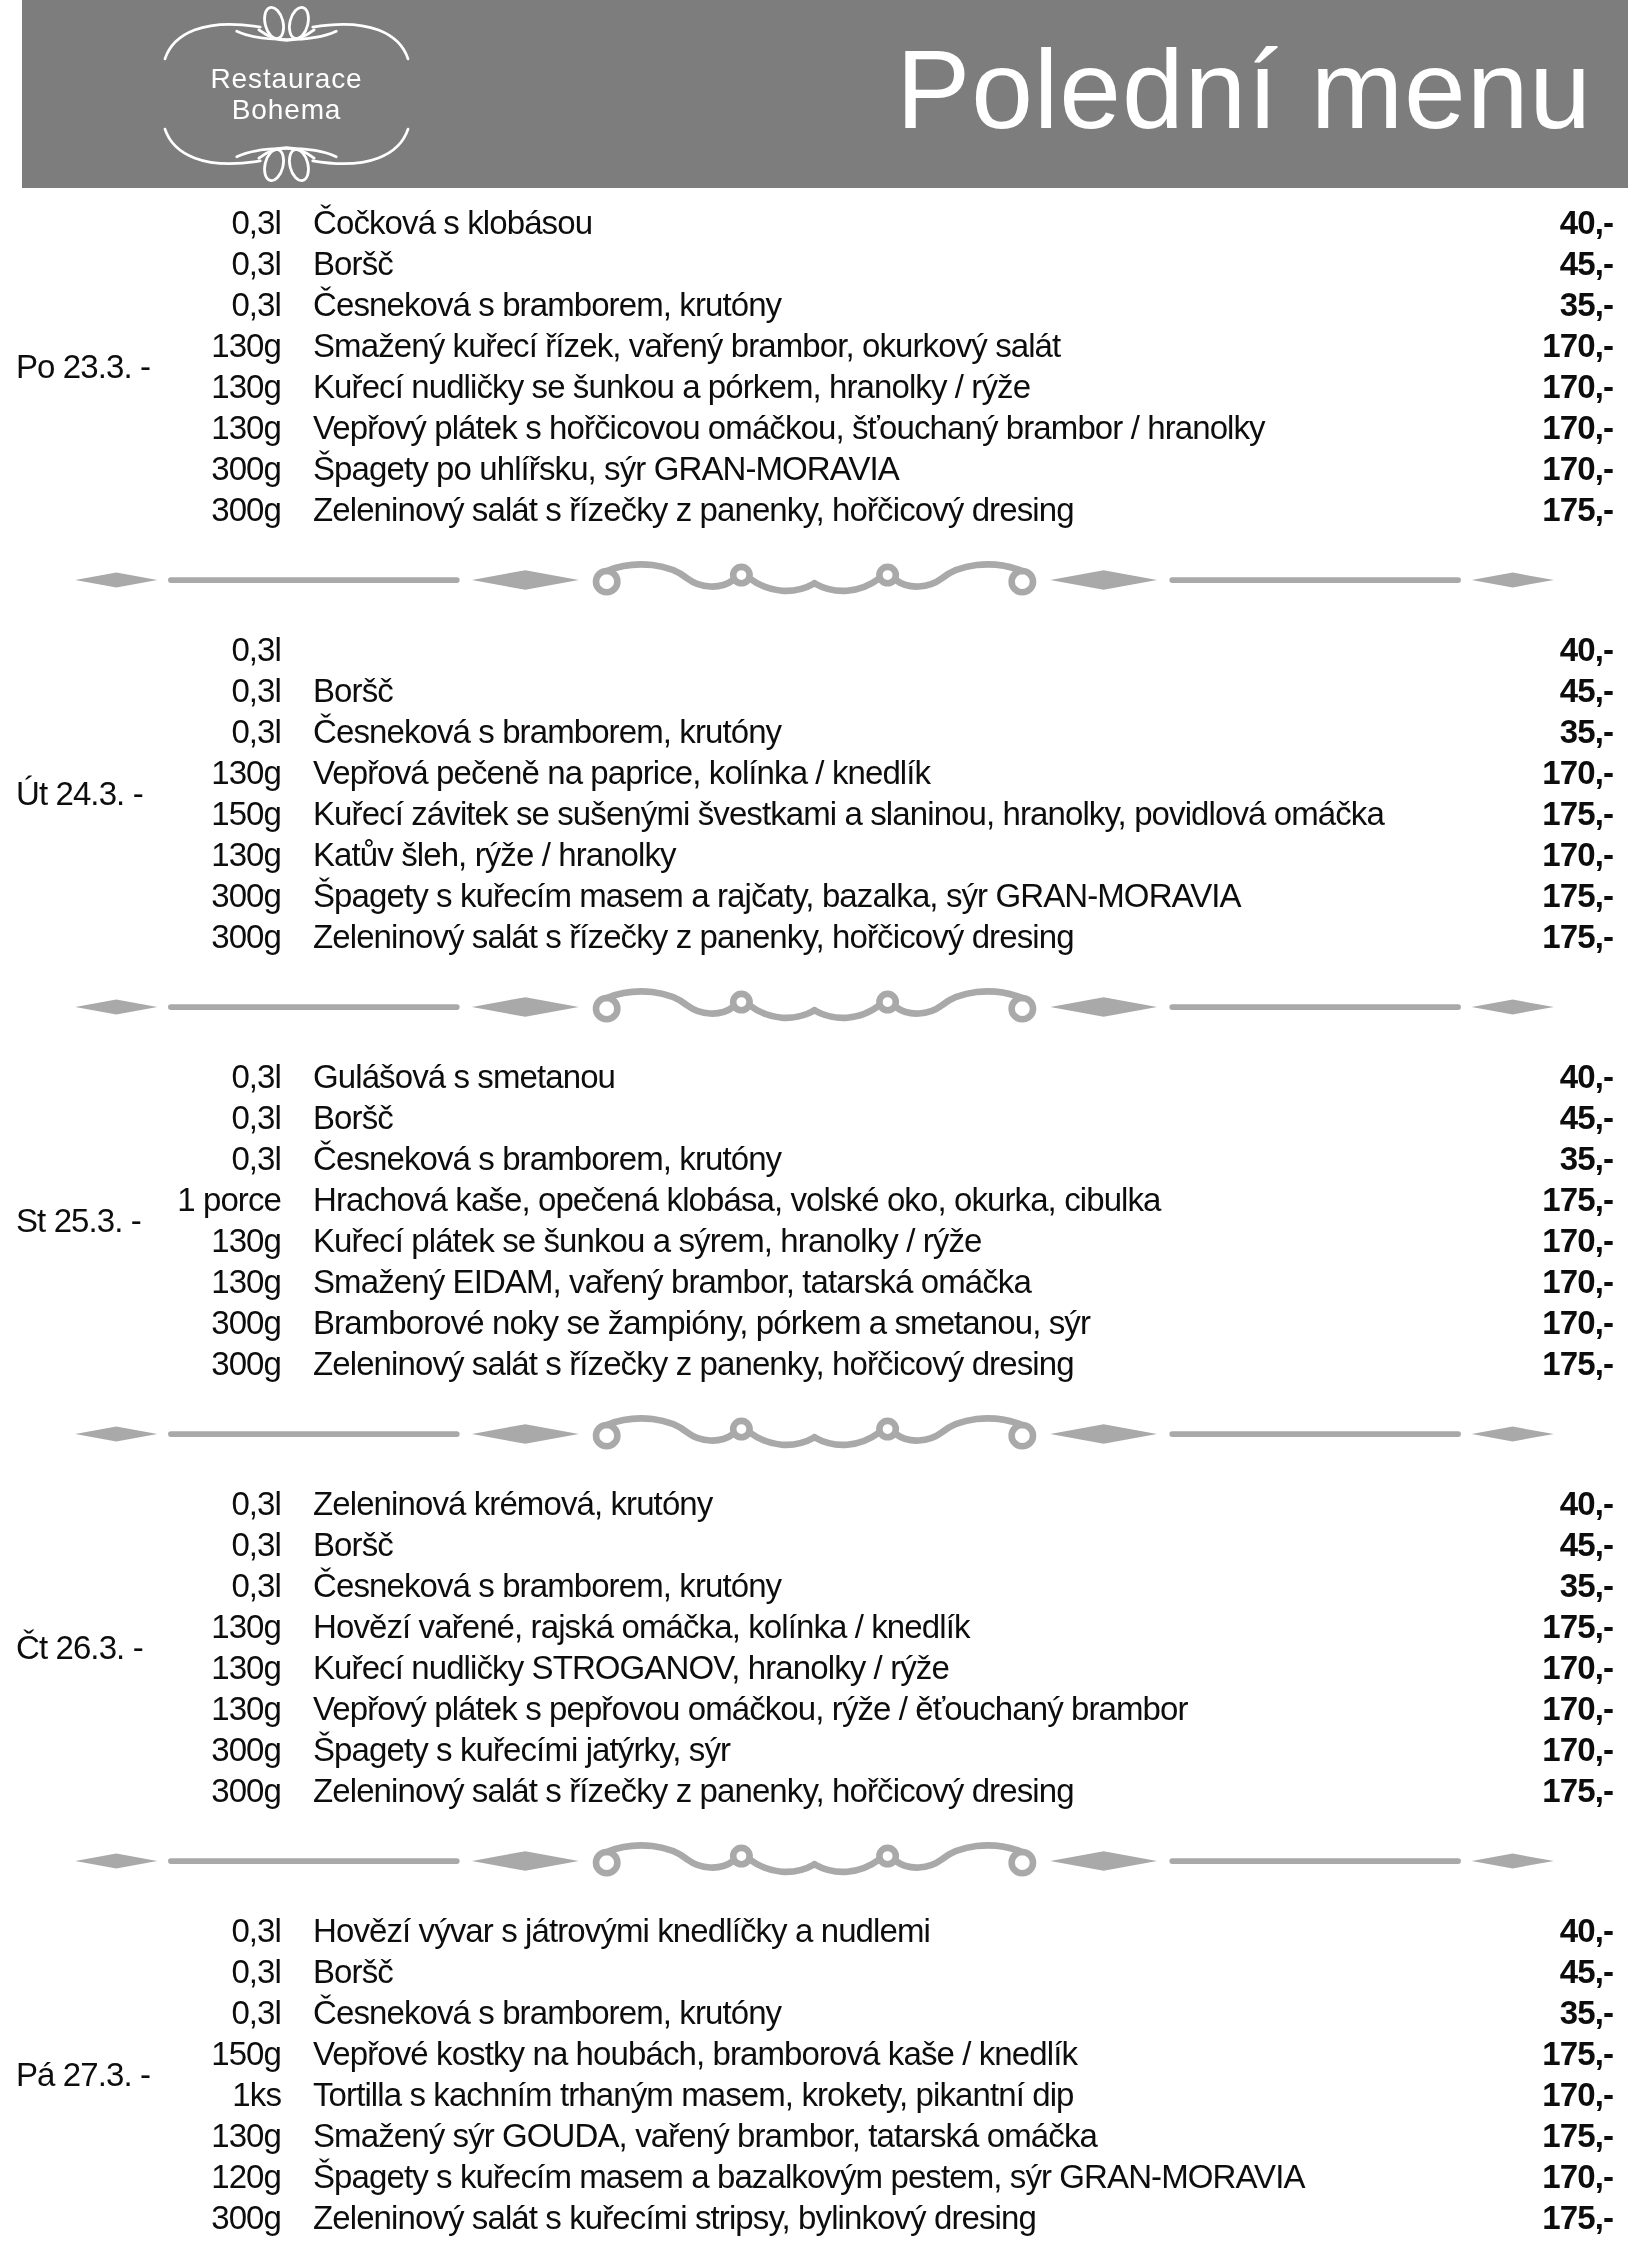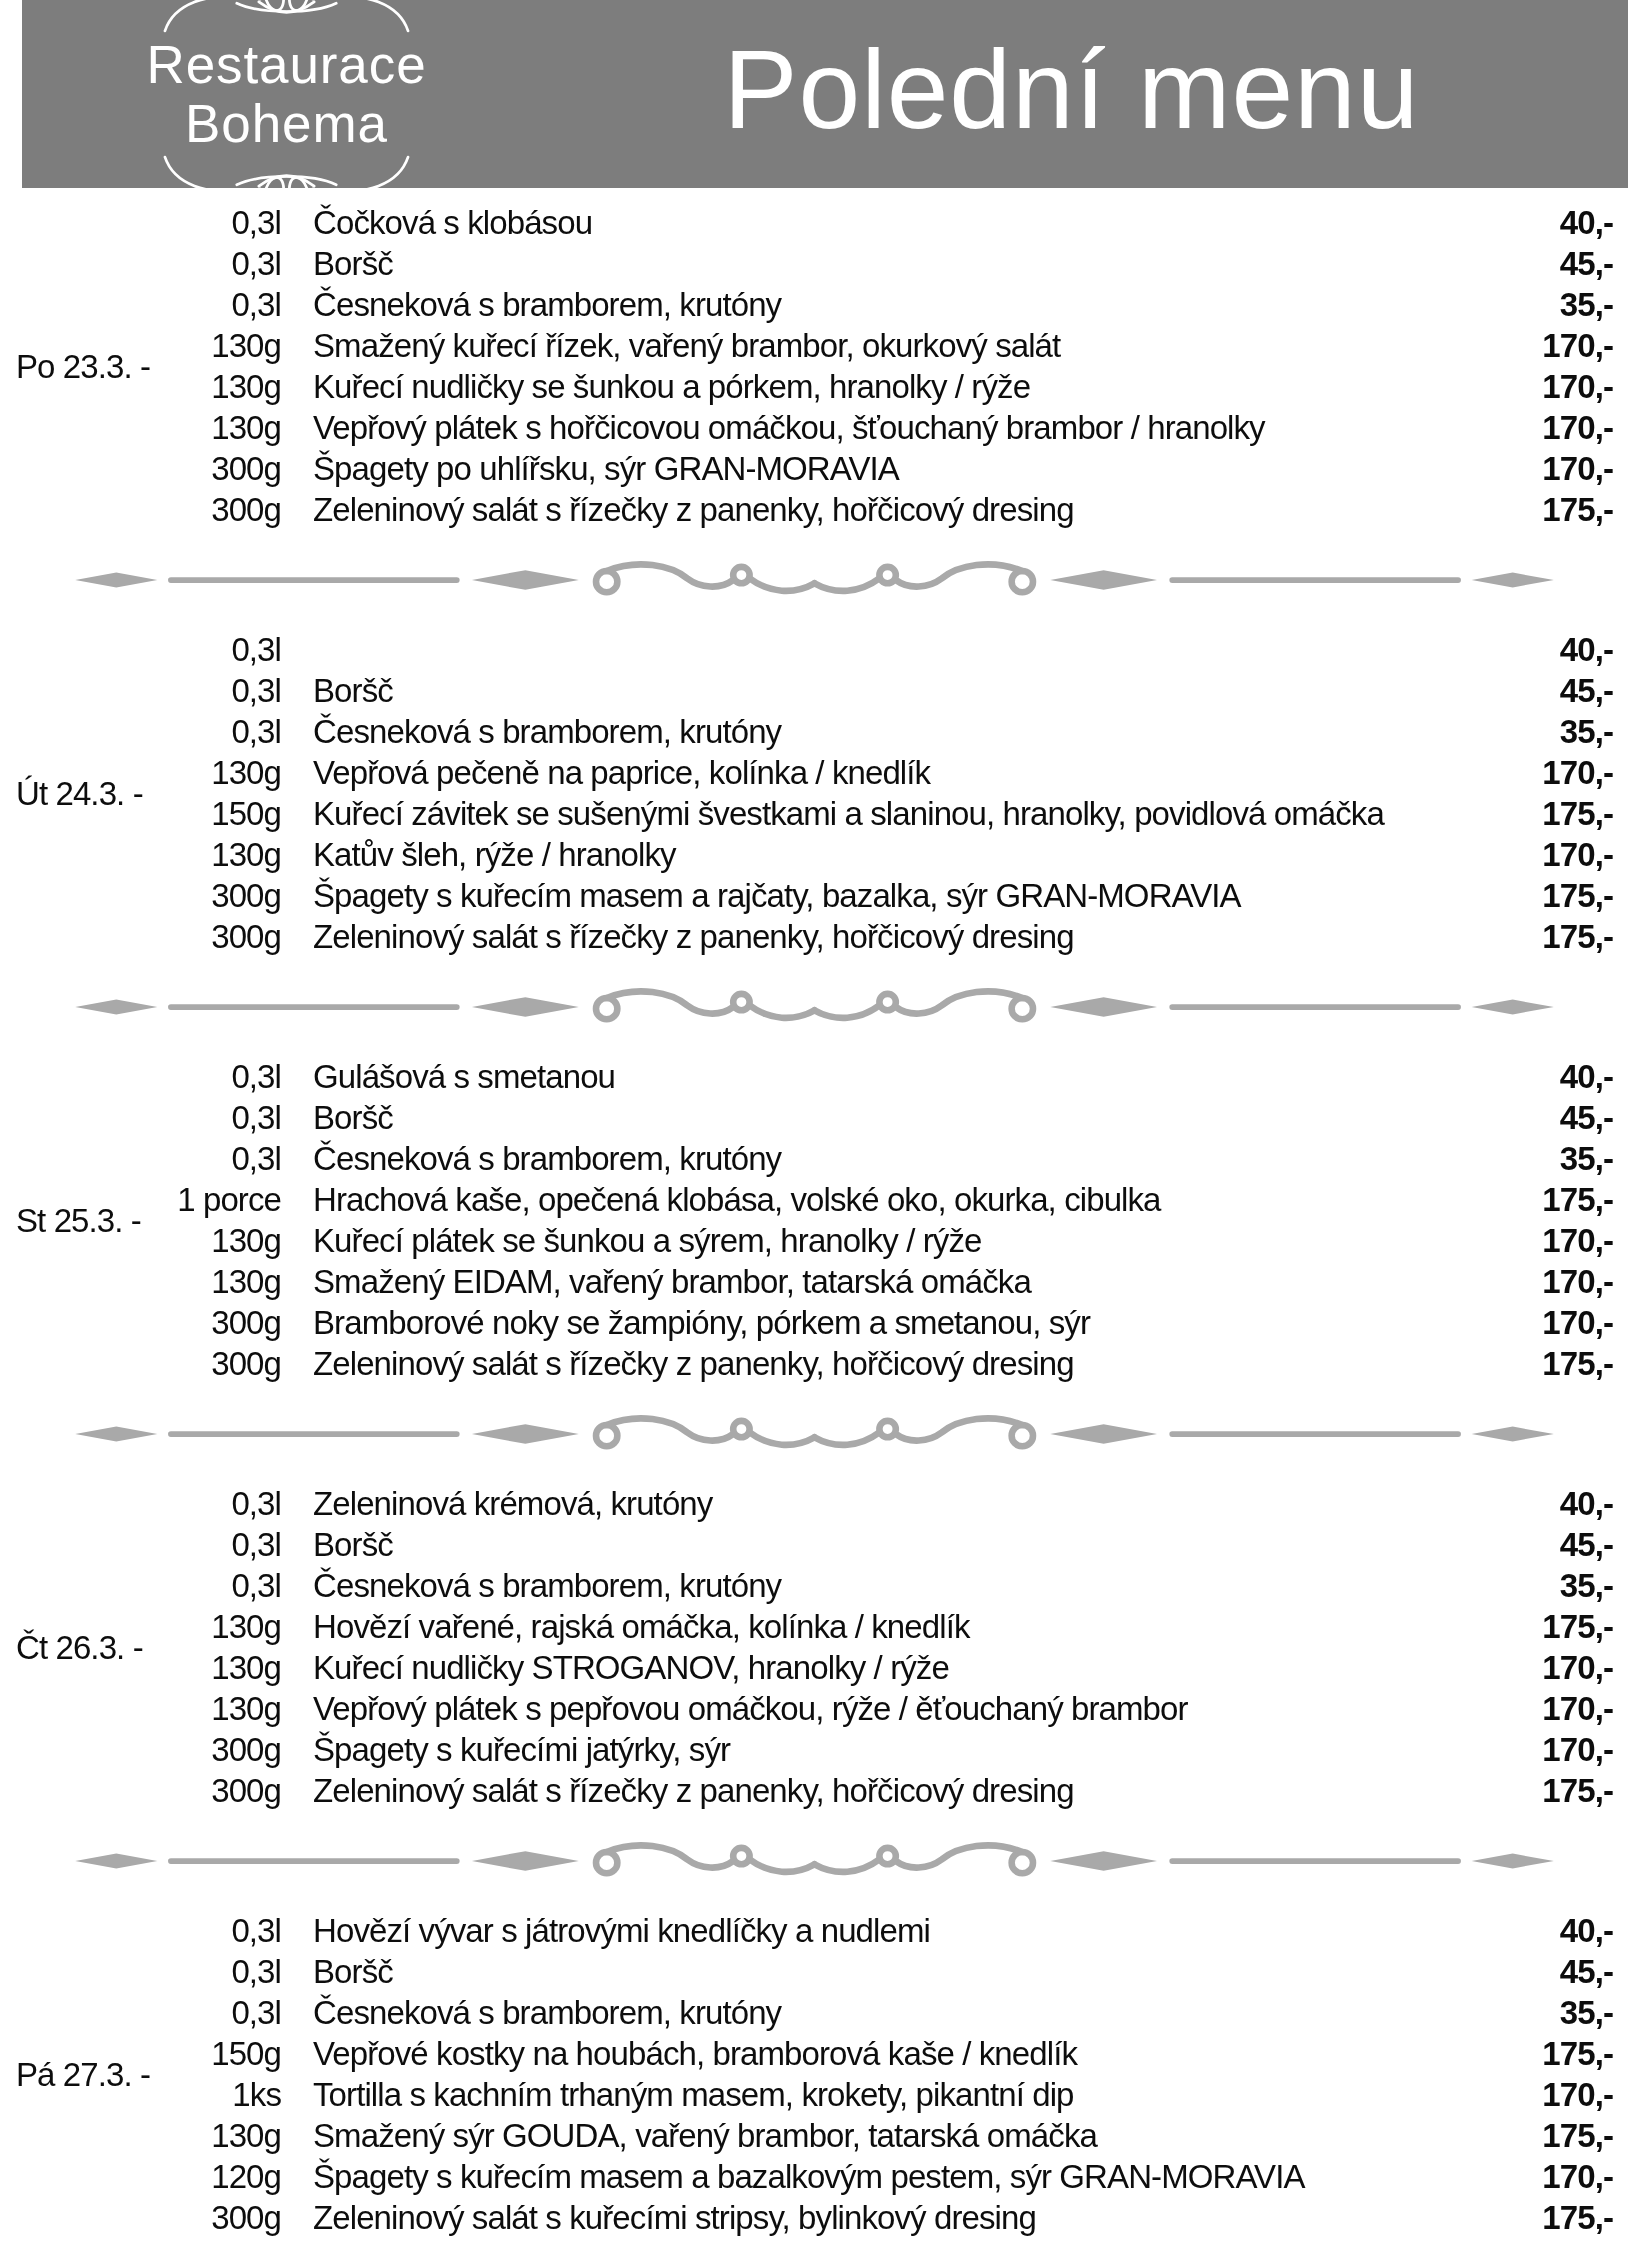--- a/index.html
+++ b/index.html
@@ -21,24 +21,24 @@
   }
   .logo {
     width: 529px;
     flex: none;
     text-align: center;
     color: var(--header-text, #ffffff);
     line-height: 1.12;
   }
   .logo .flourish { display: block; margin: 0 auto; color: var(--header-text, #ffffff); }
   .logo .flourish.bottom { transform: scaleY(-1); }
-  .logo-line { font-size: 53px; letter-spacing: 0.9px; }
+  .logo-line { font-size: 28px; letter-spacing: 0.9px; }
   .header-title {
     flex: 1;
-    text-align: center;
+    text-align: right;
     color: var(--header-text, #ffffff);
     font-size: 111px;
     letter-spacing: 0.9px;
     padding-right: 37px;
     white-space: nowrap;
     line-height: 1;
     padding-bottom: 7px;
   }
 
   

